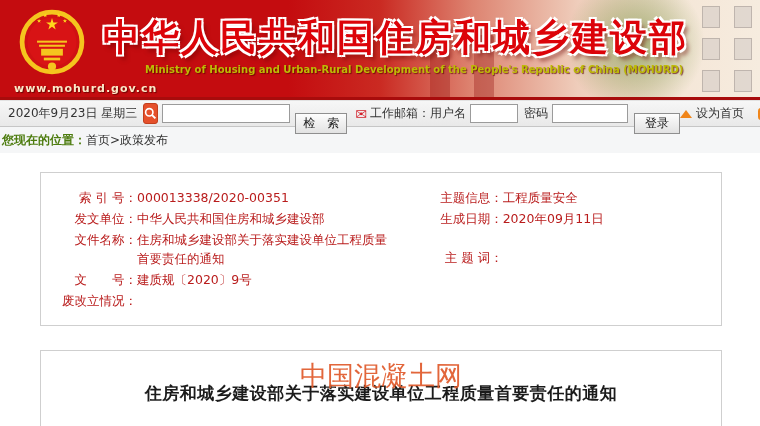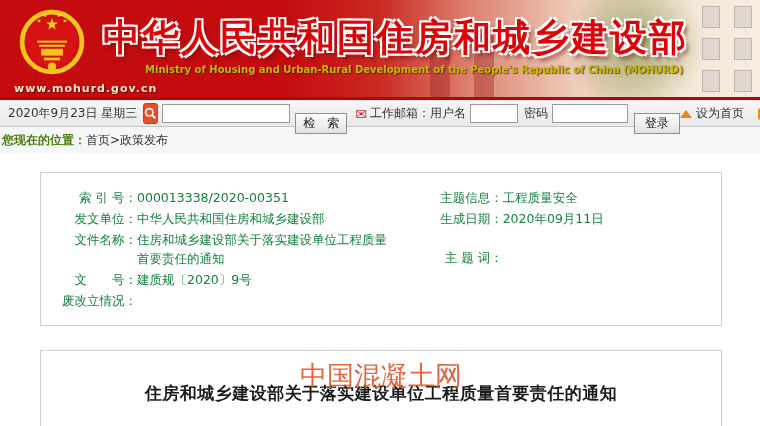--- a/index.html
+++ b/index.html
@@ -58,21 +58,21 @@
   .tb-link{ color:#333; cursor:pointer; white-space:nowrap; }
 
   
   .breadcrumb{ height:26px; background:#f5f6f7; display:flex; align-items:center; font-size:12px; padding-left:2px; }
   .bc-prefix{ color:#4d7c0f; font-weight:bold; }
   .bc-path{ color:#333; cursor:pointer; }
 
   
   .meta-box{
     margin:19px 38px 0 40px; border:1px solid #cfcfcf; background:#fff;
-    padding:15px 10px 13px 10px; display:flex; font-size:12.5px; color:#15803d;gap:37px;
+    padding:15px 10px 13px 10px; display:flex; font-size:12.5px; color:#b91c1c;gap:37px;
   }
   .meta-col-left{ width:55%; }
   .meta-col-right{ width:45%; }
   .meta-row{ display:flex; line-height:19px; margin-bottom:2px; }
   .meta-label{ width:86px; text-align:right; white-space:pre; flex:0 0 auto; }
   .meta-label-r{ width:72px; }
   .meta-value{ flex:1; }
   .mr-gap1{ margin-top:9px; }
   .mr-gap2{ margin-top:11px; }
 

